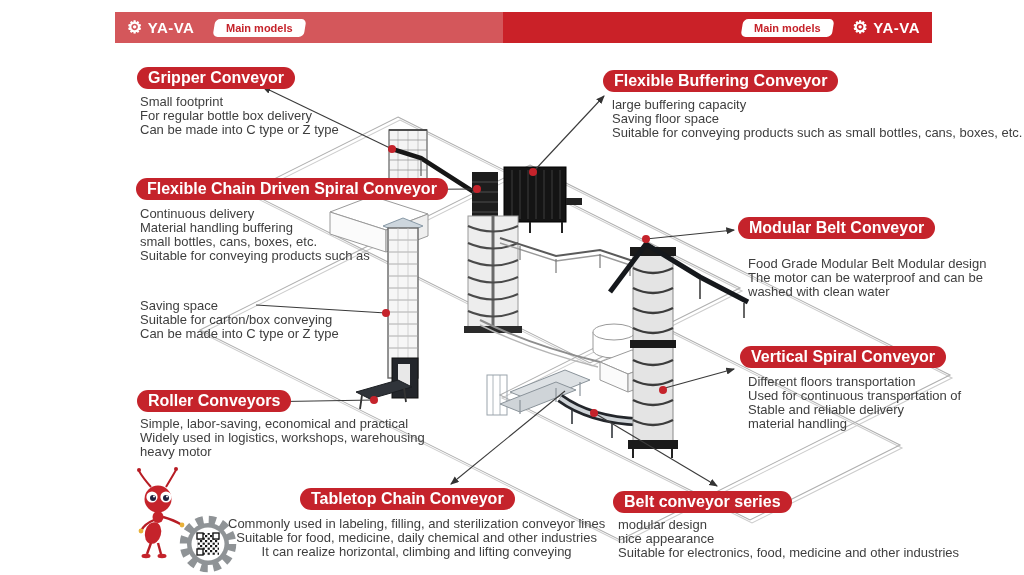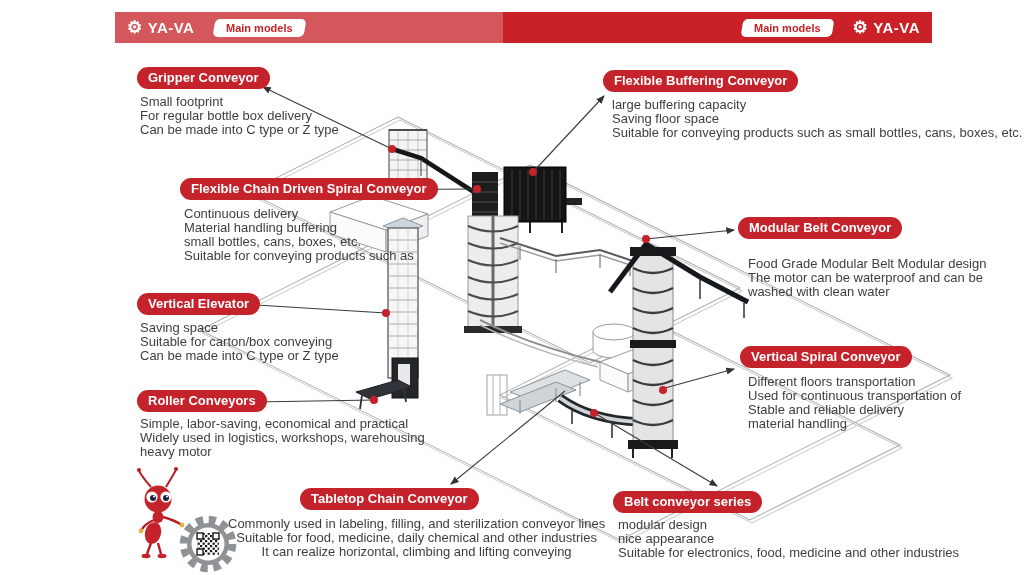--- a/index.html
+++ b/index.html
@@ -18,28 +18,28 @@
   .bar-left .badge{margin-left:20px;}
   .bar-right .badge{margin-right:20px;}
   .badge span{display:inline-block;transform:skewX(9deg);}
 
   
   #scene{position:absolute;left:0;top:0;width:1024px;height:575px;}
 
   
   .callout{position:absolute;}
   .pill{display:inline-block;background:#c5232b;color:#fff;font-weight:bold;
-        font-size:13px;line-height:15px;padding:3px 11px 4px;border-radius:13px;
+        font-size:16px;line-height:15px;padding:3px 11px 4px;border-radius:13px;
         white-space:nowrap;}
   .desc{display:block;font-size:13px;line-height:14px;color:#3e3e3e;white-space:nowrap;}
   .dline{display:block;}
 
   #c1{left:137px;top:67px;}  #c1 .desc{margin:6px 0 0 3px;}
   #c2{left:603px;top:70px;}  #c2 .desc{margin:6px 0 0 9px;}
-  #c3{left:136px;top:178px;margin-left:44px;} #c3 .desc{margin:7px 0 0 4px;}
+  #c3{left:136px;top:178px;} #c3 .desc{margin:7px 0 0 4px;}
   #c4{left:738px;top:217px;} #c4 .desc{margin:18px 0 0 10px;}
   #c5{left:137px;top:293px;} #c5 .desc{margin:6px 0 0 3px;}
   #c6{left:740px;top:346px;} #c6 .desc{margin:7px 0 0 8px;}
   #c7{left:137px;top:390px;} #c7 .desc{margin:5px 0 0 3px;}
   #c8{left:300px;top:488px;} #c8 .desc{margin:7px 0 0 -72px;text-align:center;}
   #c9{left:613px;top:491px;} #c9 .desc{margin:5px 0 0 5px;}
 </style>
 </head>
 <body>
 
@@ -351,21 +351,20 @@
   <div class="callout" id="c4">
     <span class="pill">Modular Belt Conveyor</span>
     <span class="desc">
       <span class="dline">Food Grade Modular Belt Modular design</span>
         <span class="dline">The motor can be waterproof and can be</span>
       <span class="dline">washed with clean water</span>
         <span class="dline"></span>
     </span>
   </div>
   <div class="callout" id="c5">
-    <span class="pill">Vertical Elevator</span>
     <span class="desc">
       <span class="dline">Saving space</span>
         <span class="dline">Suitable for carton/box conveying</span>
       <span class="dline">Can be made into C type or Z type</span>
         <span class="dline"></span>
     </span>
   </div>
   <div class="callout" id="c6">
     <span class="pill">Vertical Spiral Conveyor</span>
     <span class="desc">

